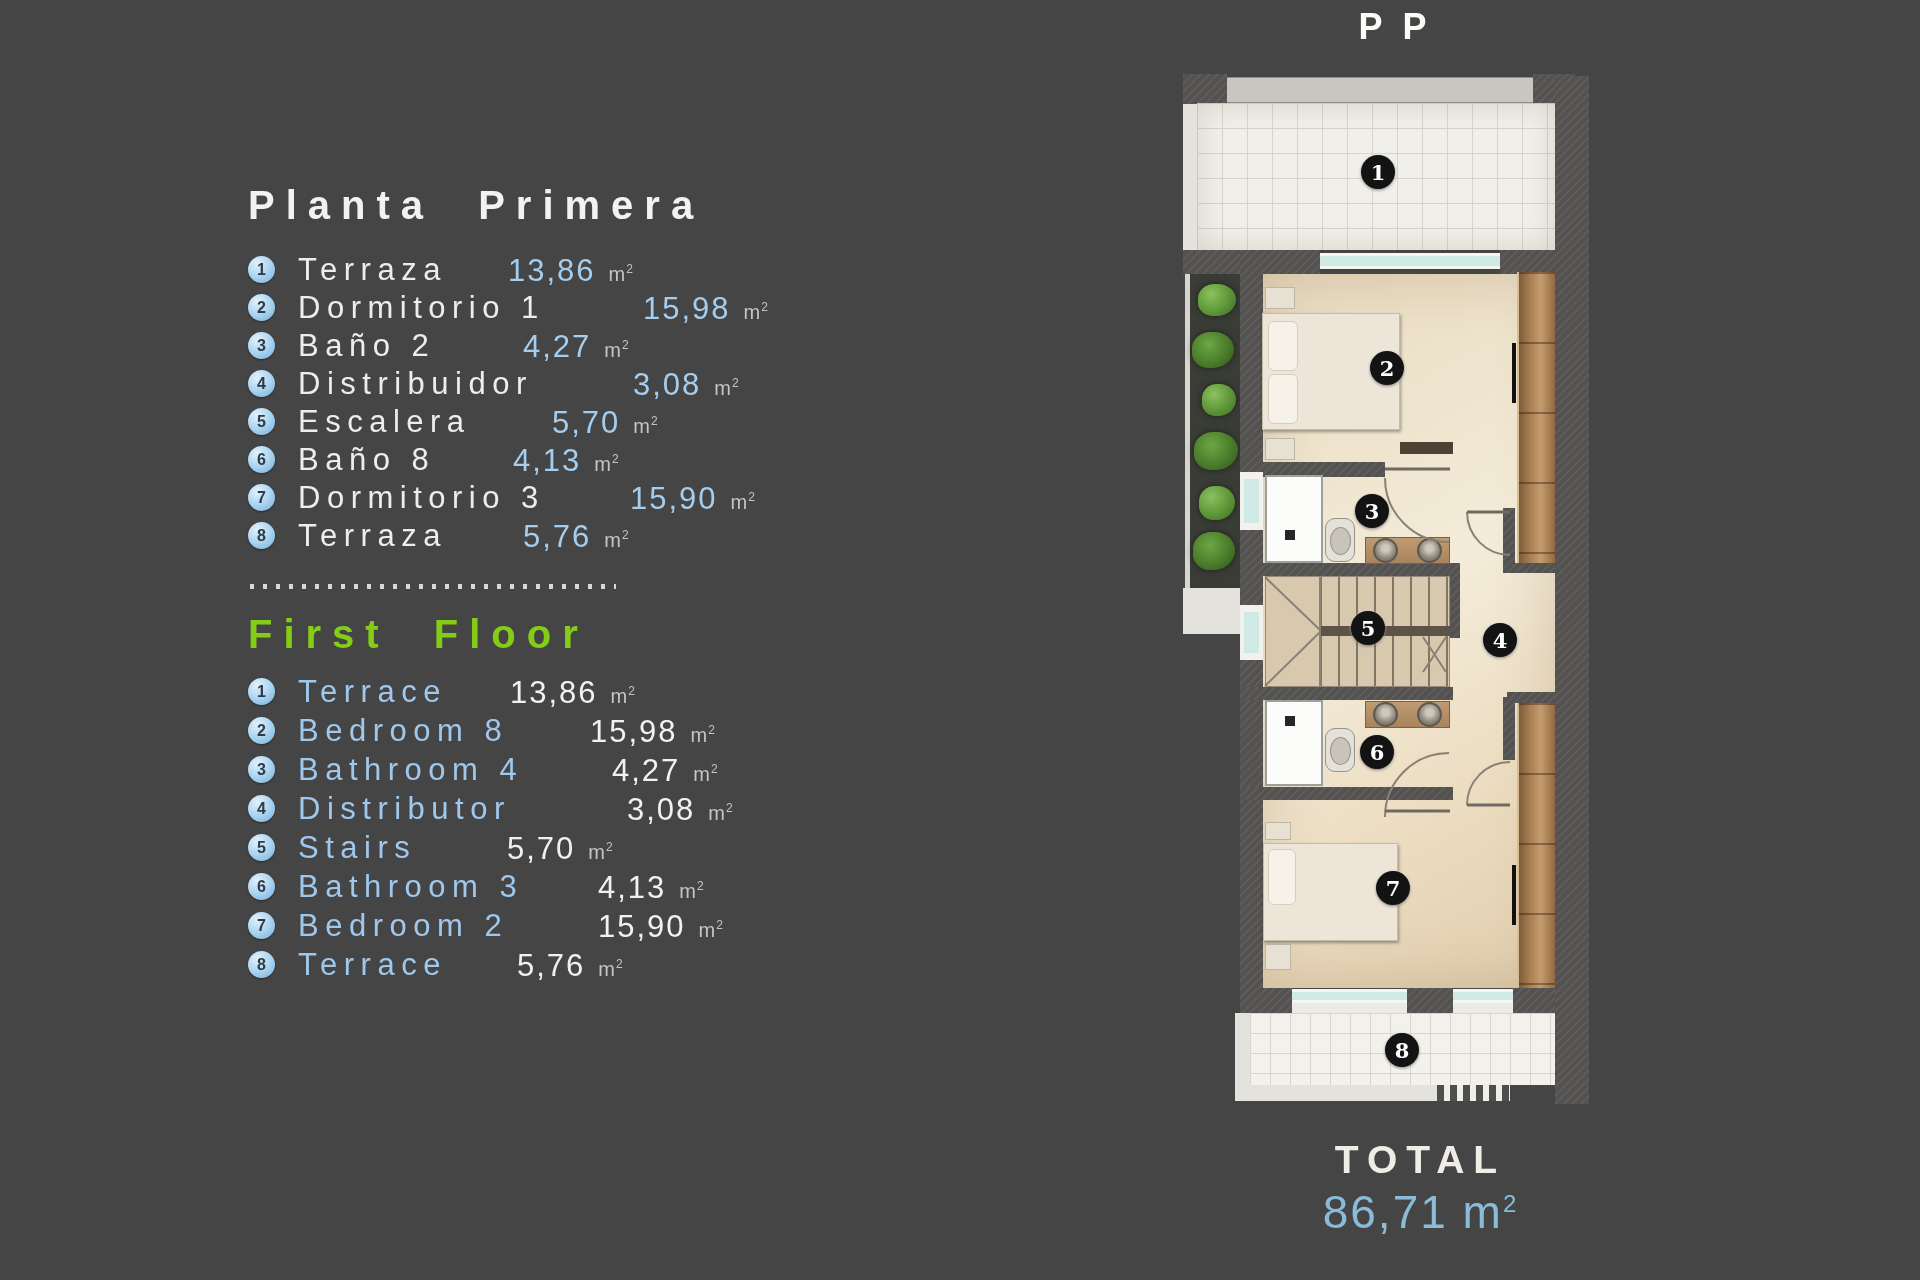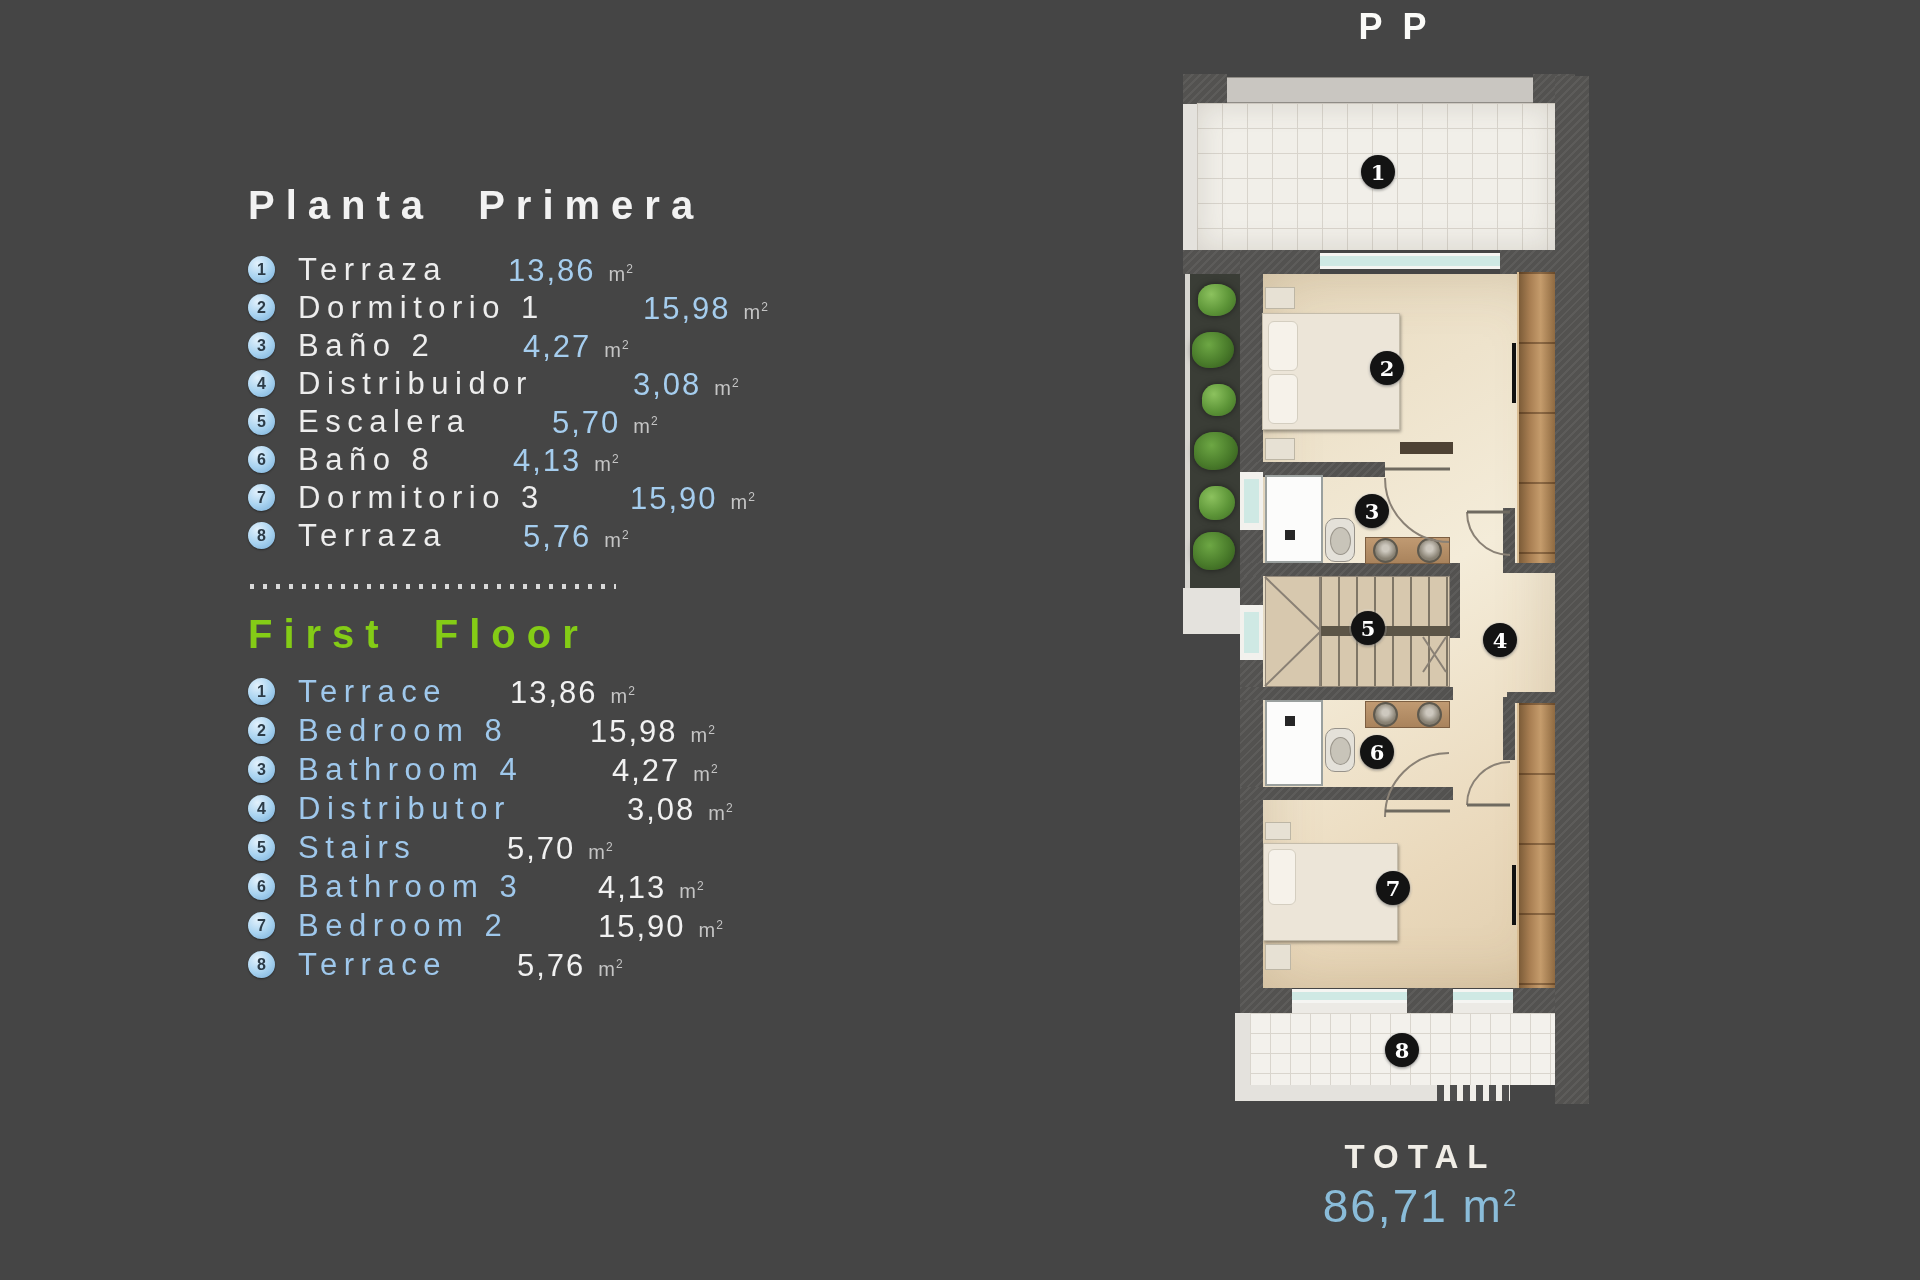--- a/index.html
+++ b/index.html
@@ -38,21 +38,21 @@
   #list-en .row:nth-child(5) .val{left:259px}#list-en .row:nth-child(6) .val{left:350px}
   #list-en .row:nth-child(7) .val{left:350px}#list-en .row:nth-child(8) .val{left:269px}
 
   .dots{position:absolute;left:250px;top:584px;width:366px;height:5px;
         background:repeating-linear-gradient(90deg,#d9d9d9 0 4px,transparent 4px 13px);}
 
   
   #pp{position:absolute;left:1183px;top:6px;width:407px;text-align:center;color:#fbfbf8;
       font-weight:bold;font-size:36px;letter-spacing:20px;padding-left:16px;}
   #total{position:absolute;left:1183px;top:1138px;width:407px;text-align:center;padding-left:34px;}
-  #total .tlabel{color:#f0ede6;font-weight:bold;font-size:33px;letter-spacing:9px;}
+  #total .tlabel{color:#f0ede6;font-weight:bold;font-size:39px;letter-spacing:9px;}
   #total .tvalue{margin-top:3px;color:#8abcd9;font-size:46px;letter-spacing:2px;}
   #total .tvalue sup{font-size:24px;}
 
   
   #plan{position:absolute;left:1183px;top:60px;width:407px;height:1062px;}
   #plan .abs{position:absolute;}
   .wall{background-color:#535250;background-image:repeating-linear-gradient(135deg,rgba(255,255,255,.06) 0 2px,transparent 2px 6px);}
   .wallLight{background:#c9c6c1;border:1px solid #8f8c86;box-sizing:border-box;}
   .wallLight2{background:#e4e2dd;}
   .tiles1{background-color:#f1efe9;background-image:linear-gradient(#d8d4cc 1px,transparent 1px),linear-gradient(90deg,#d8d4cc 1px,transparent 1px);background-size:25px 25px;box-shadow:inset 0 0 30px rgba(90,80,60,.18);}

